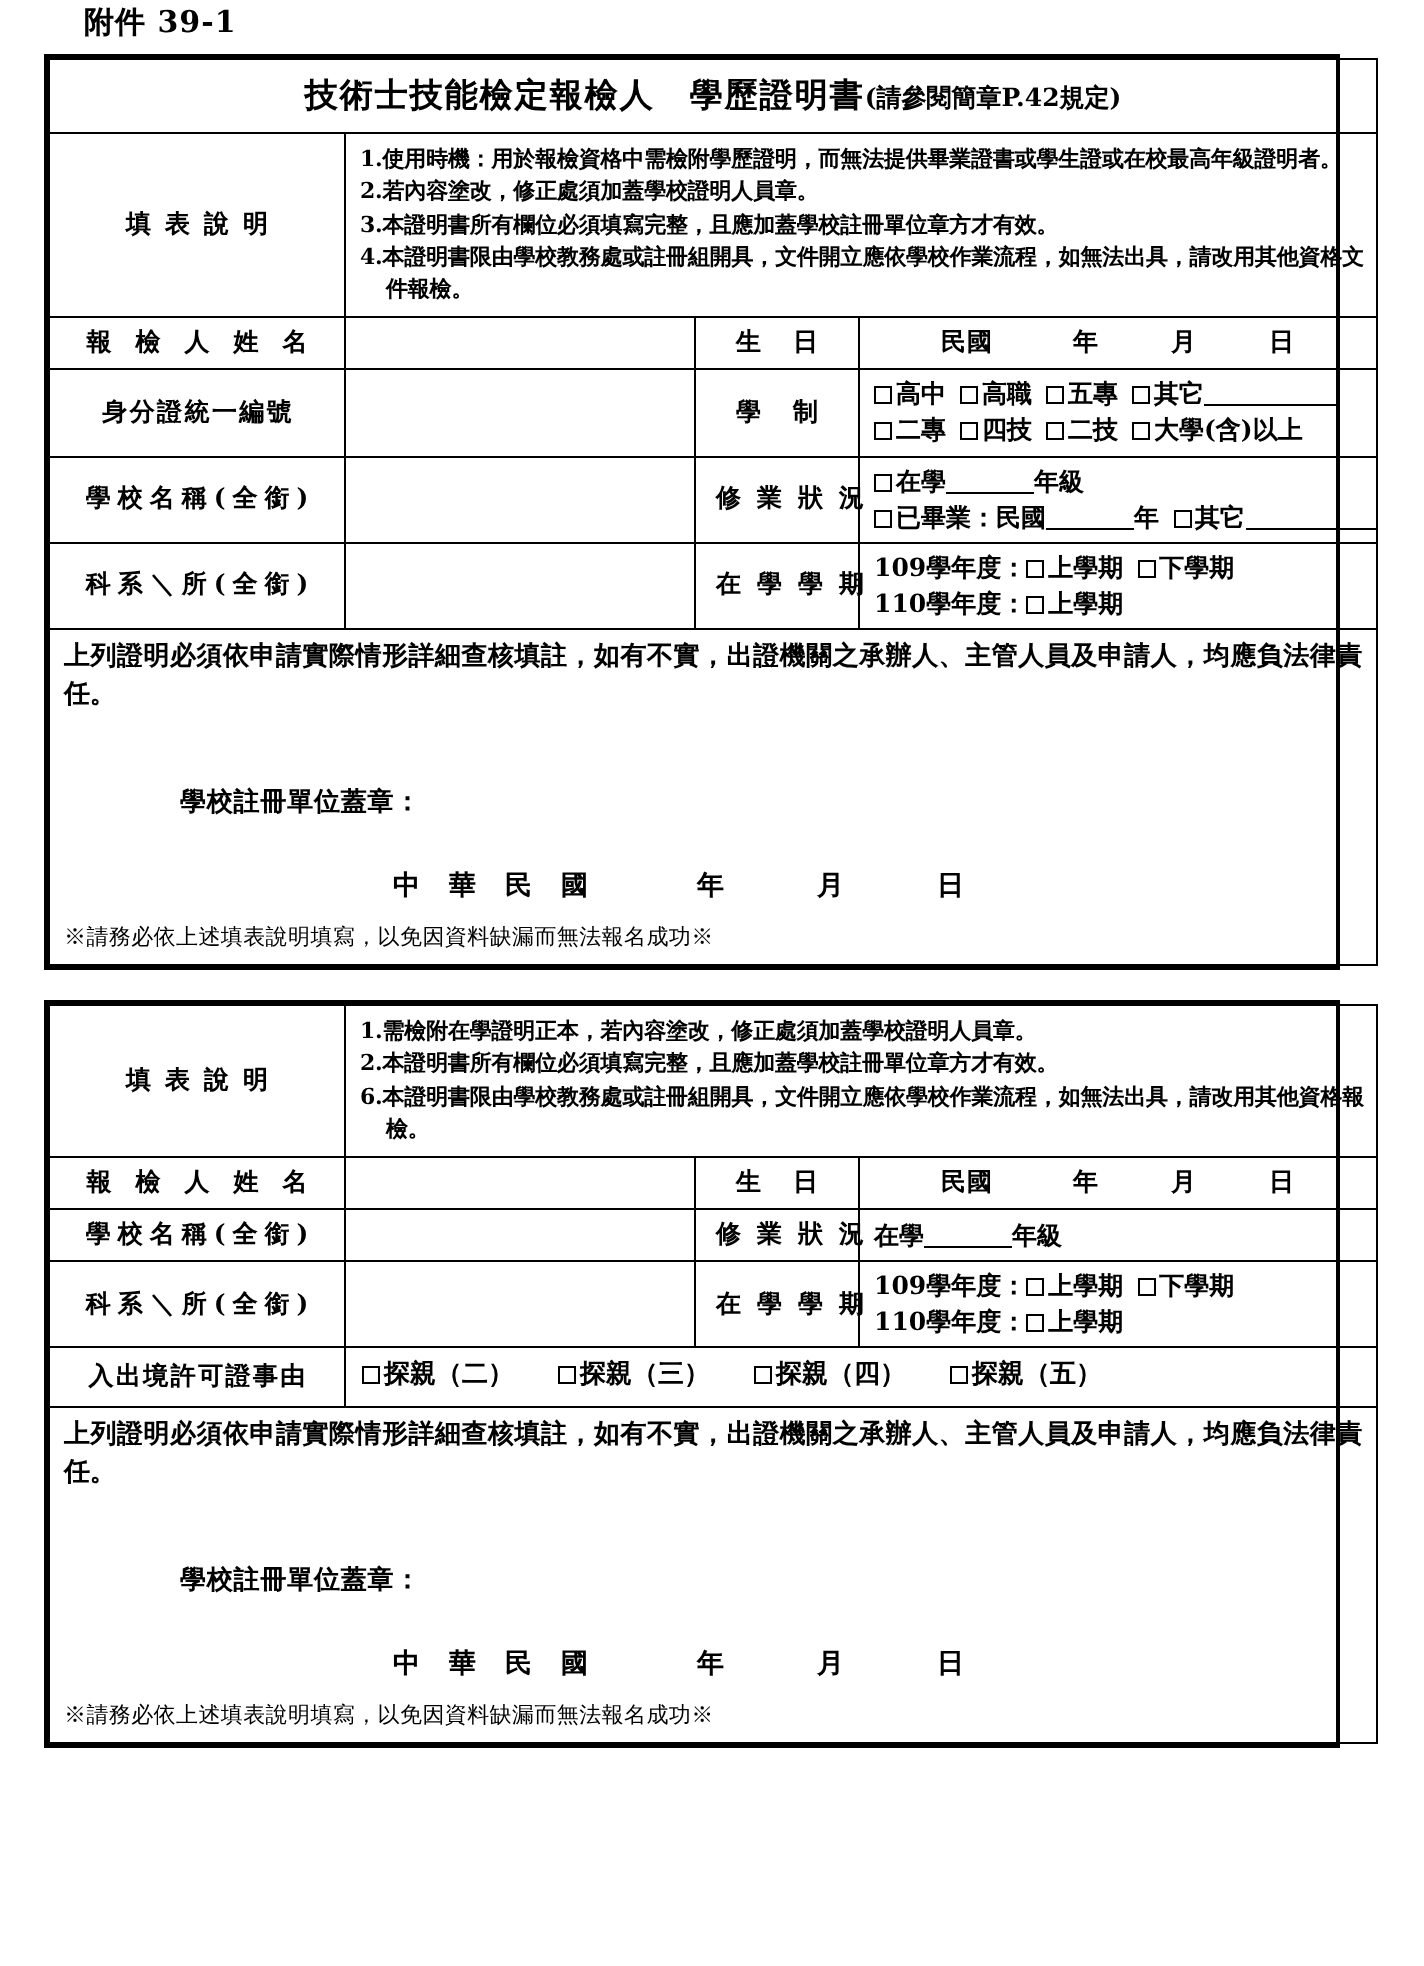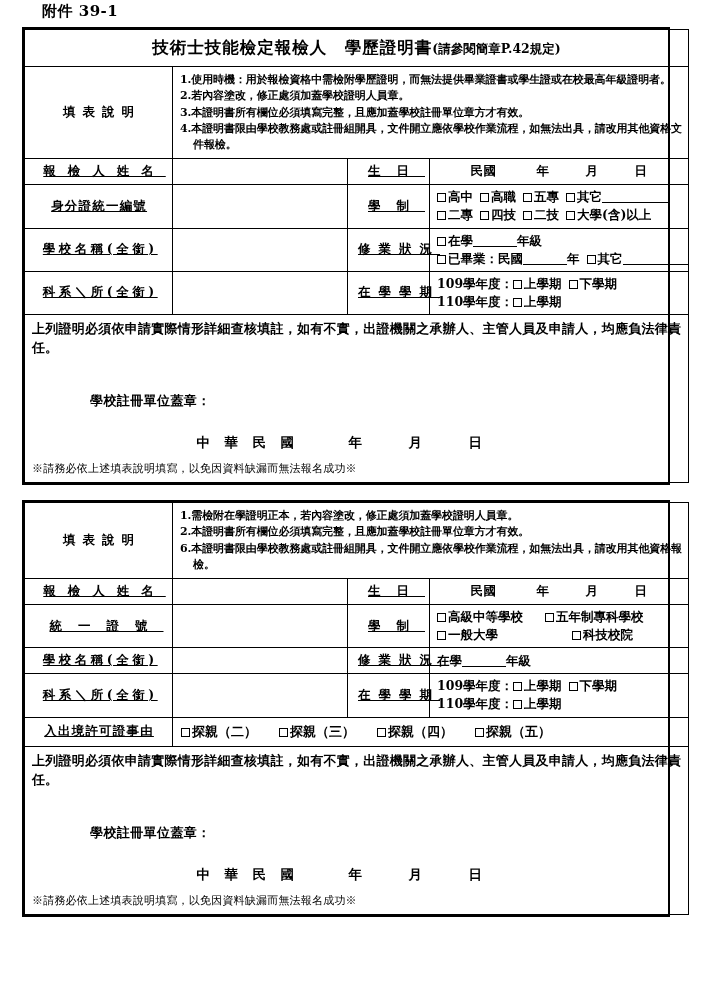--- a/index.html
+++ b/index.html
@@ -125,21 +125,20 @@
 
   
   .fld-label {
     text-align: center;
     font-size: 13.5px;
     font-weight: bold;
     letter-spacing: 3.5px;
     text-indent: 3.5px;
     padding: 4px 2px !important;
     white-space: nowrap;
-    text-decoration: underline;
   }
   .fld-label.tight { letter-spacing: 1.2px; text-indent: 1.2px; }
   .fld-label.spread { letter-spacing: 12px; text-indent: 12px; }
   .fld-label.spread2 { letter-spacing: 16px; text-indent: 16px; }
   .fld-label.spread3 { letter-spacing: 8px; text-indent: 8px; }
   .fld-blank { background: #fff; }
   .fld-value {
     padding: 3px 6px 3px 7px !important;
     font-size: 12px;
     font-weight: bold;
@@ -330,33 +329,20 @@
 
         <tr>
           <td class="fld-label spread">報檢人姓名</td>
           <td class="fld-blank">&nbsp;</td>
           <td class="fld-label spread2">生日</td>
           <td class="birth-line">
             <span>民國</span><span class="sp-a"></span><span>年</span><span class="sp-b"></span><span>月</span><span class="sp-c"></span><span>日</span>
           </td>
         </tr>
 
-        <tr>
-          <td class="fld-label spread2">統一證號</td>
-          <td class="fld-blank">&nbsp;</td>
-          <td class="fld-label spread2">學制</td>
-          <td class="fld-value">
-            <div class="line">
-              <span class="cbx"></span><span>高級中等學校</span><span class="gap-lg"></span><span class="cbx"></span><span>五年制專科學校</span>
-            </div>
-            <div class="line">
-              <span class="cbx"></span><span>一般大學</span><span class="gap-lg" style="width:74px"></span><span class="cbx"></span><span>科技校院</span>
-            </div>
-          </td>
-        </tr>
 
         <tr>
           <td class="fld-label">學校名稱(全銜)</td>
           <td class="fld-blank">&nbsp;</td>
           <td class="fld-label spread3">修業狀況</td>
           <td class="fld-value">
             <div class="line">
               <span>在學</span><span class="ul-m"></span><span>年級</span>
             </div>
           </td>

